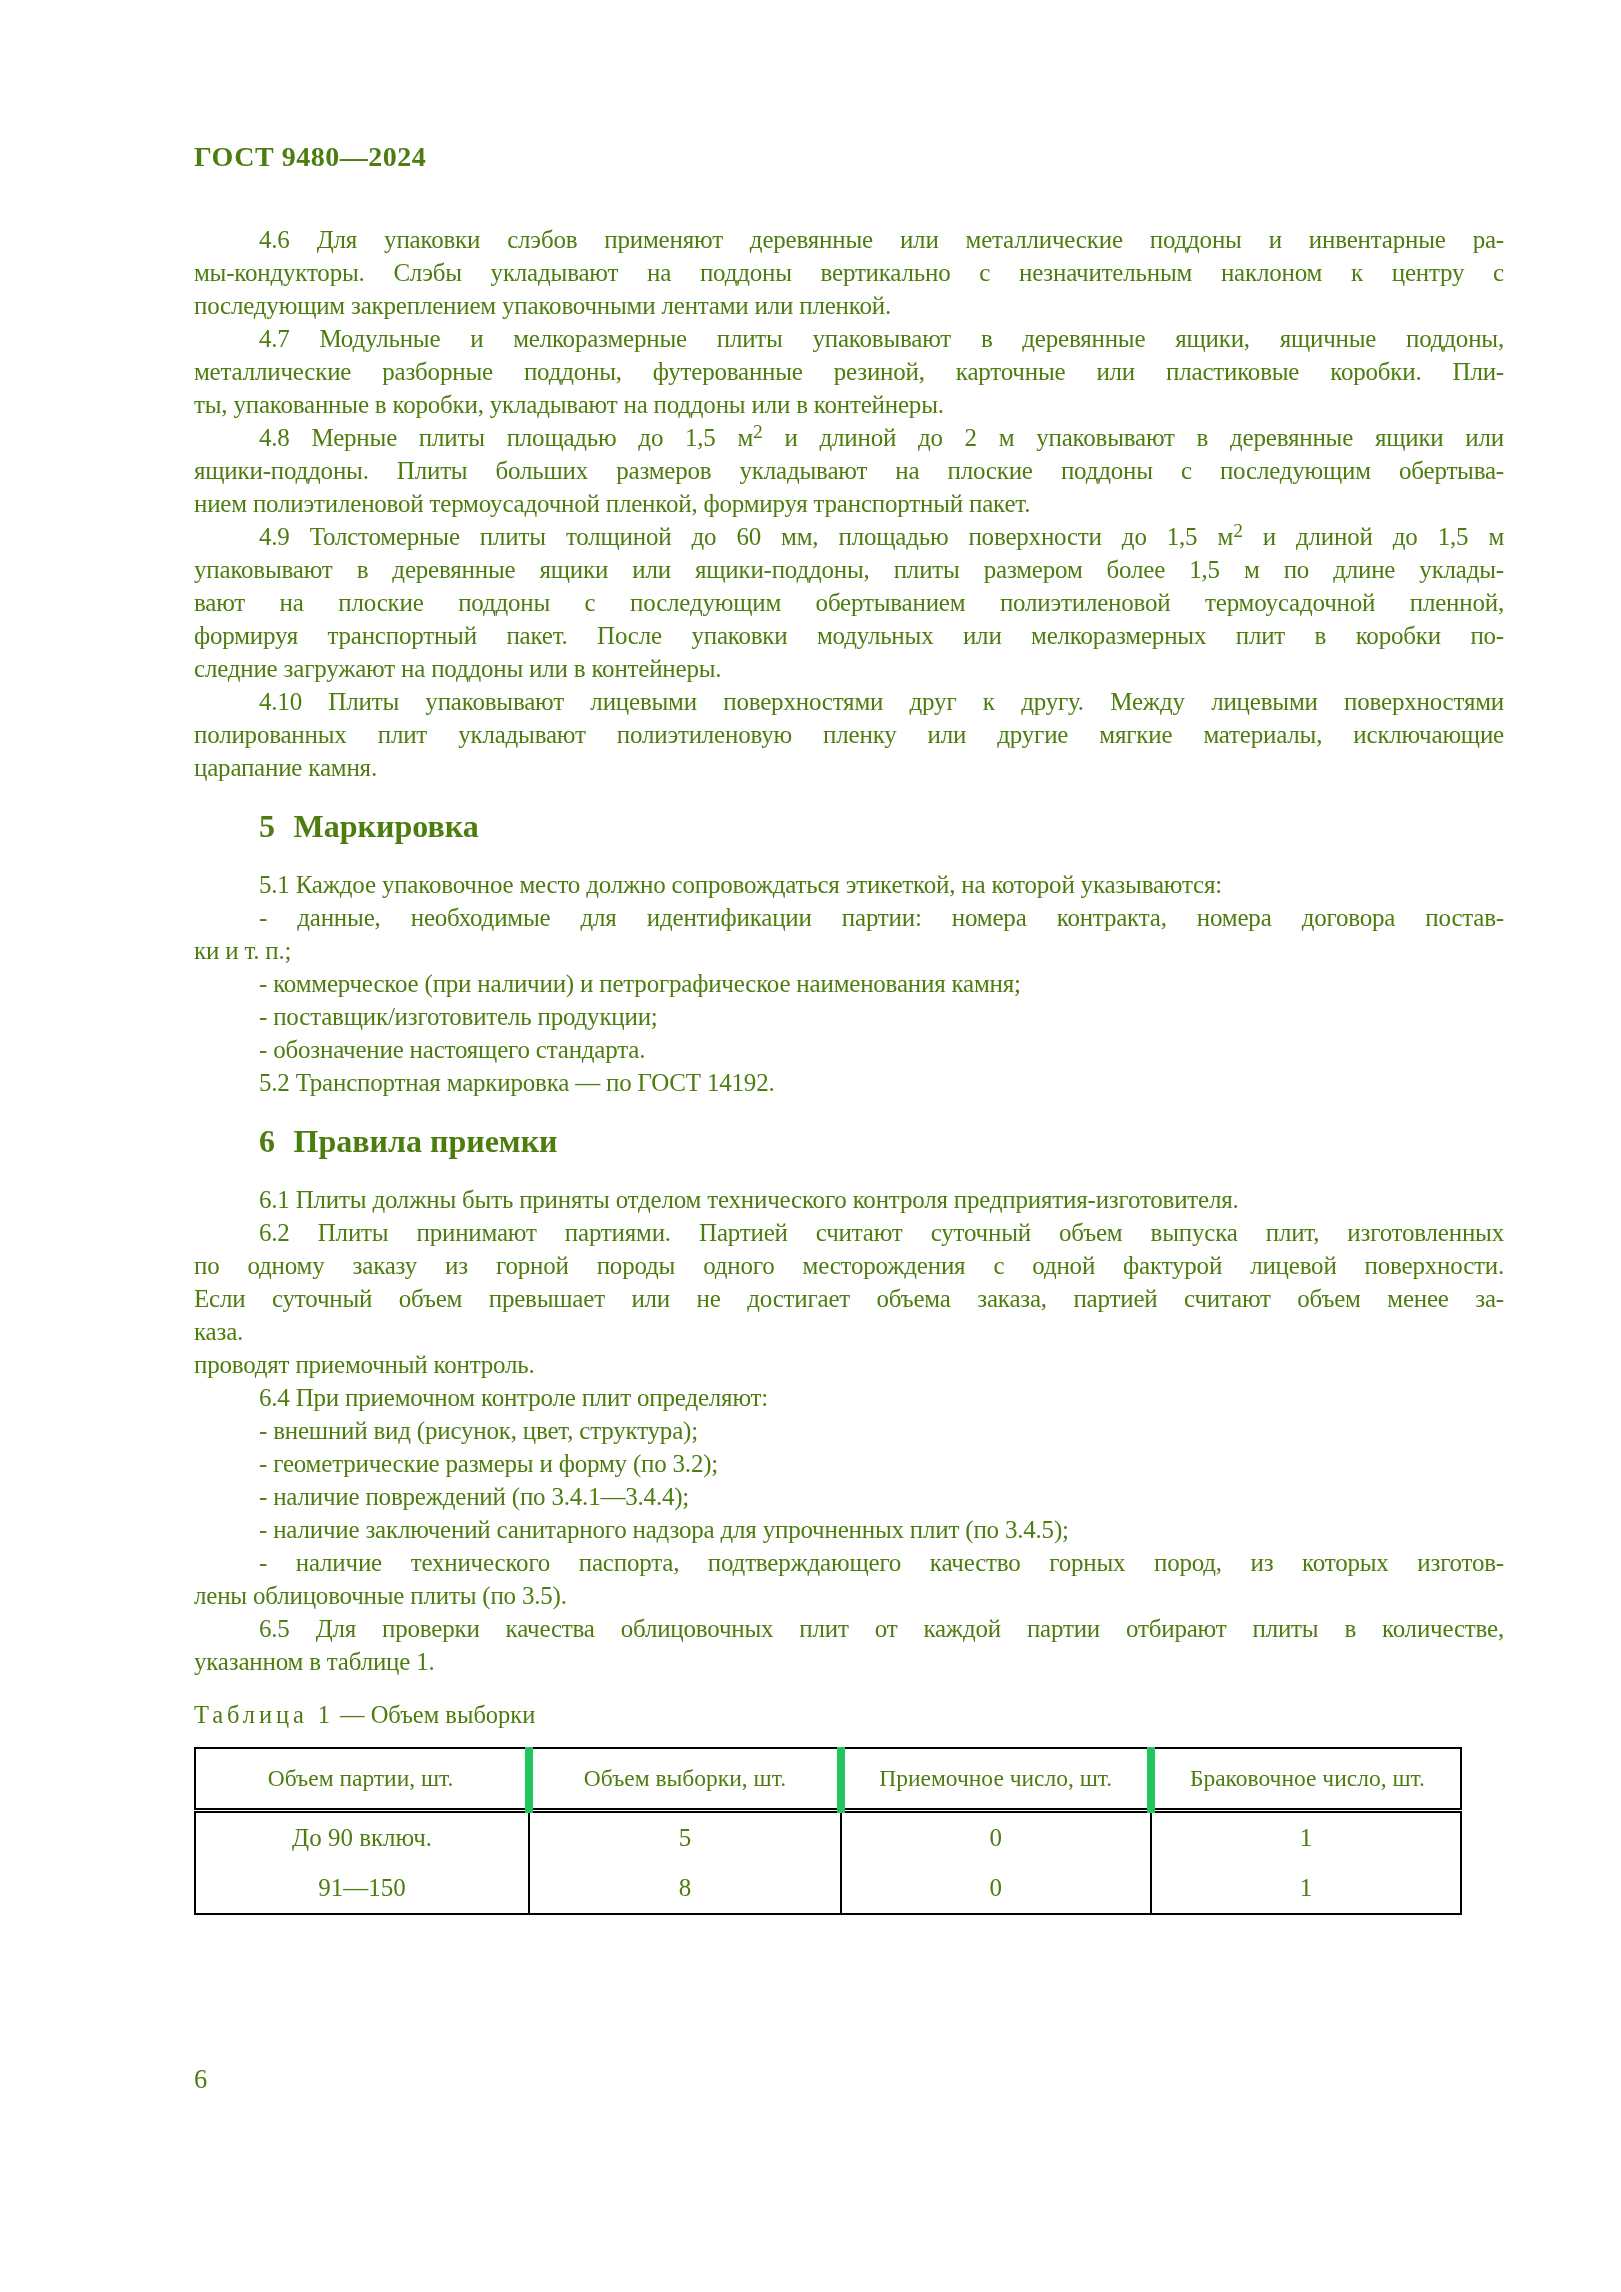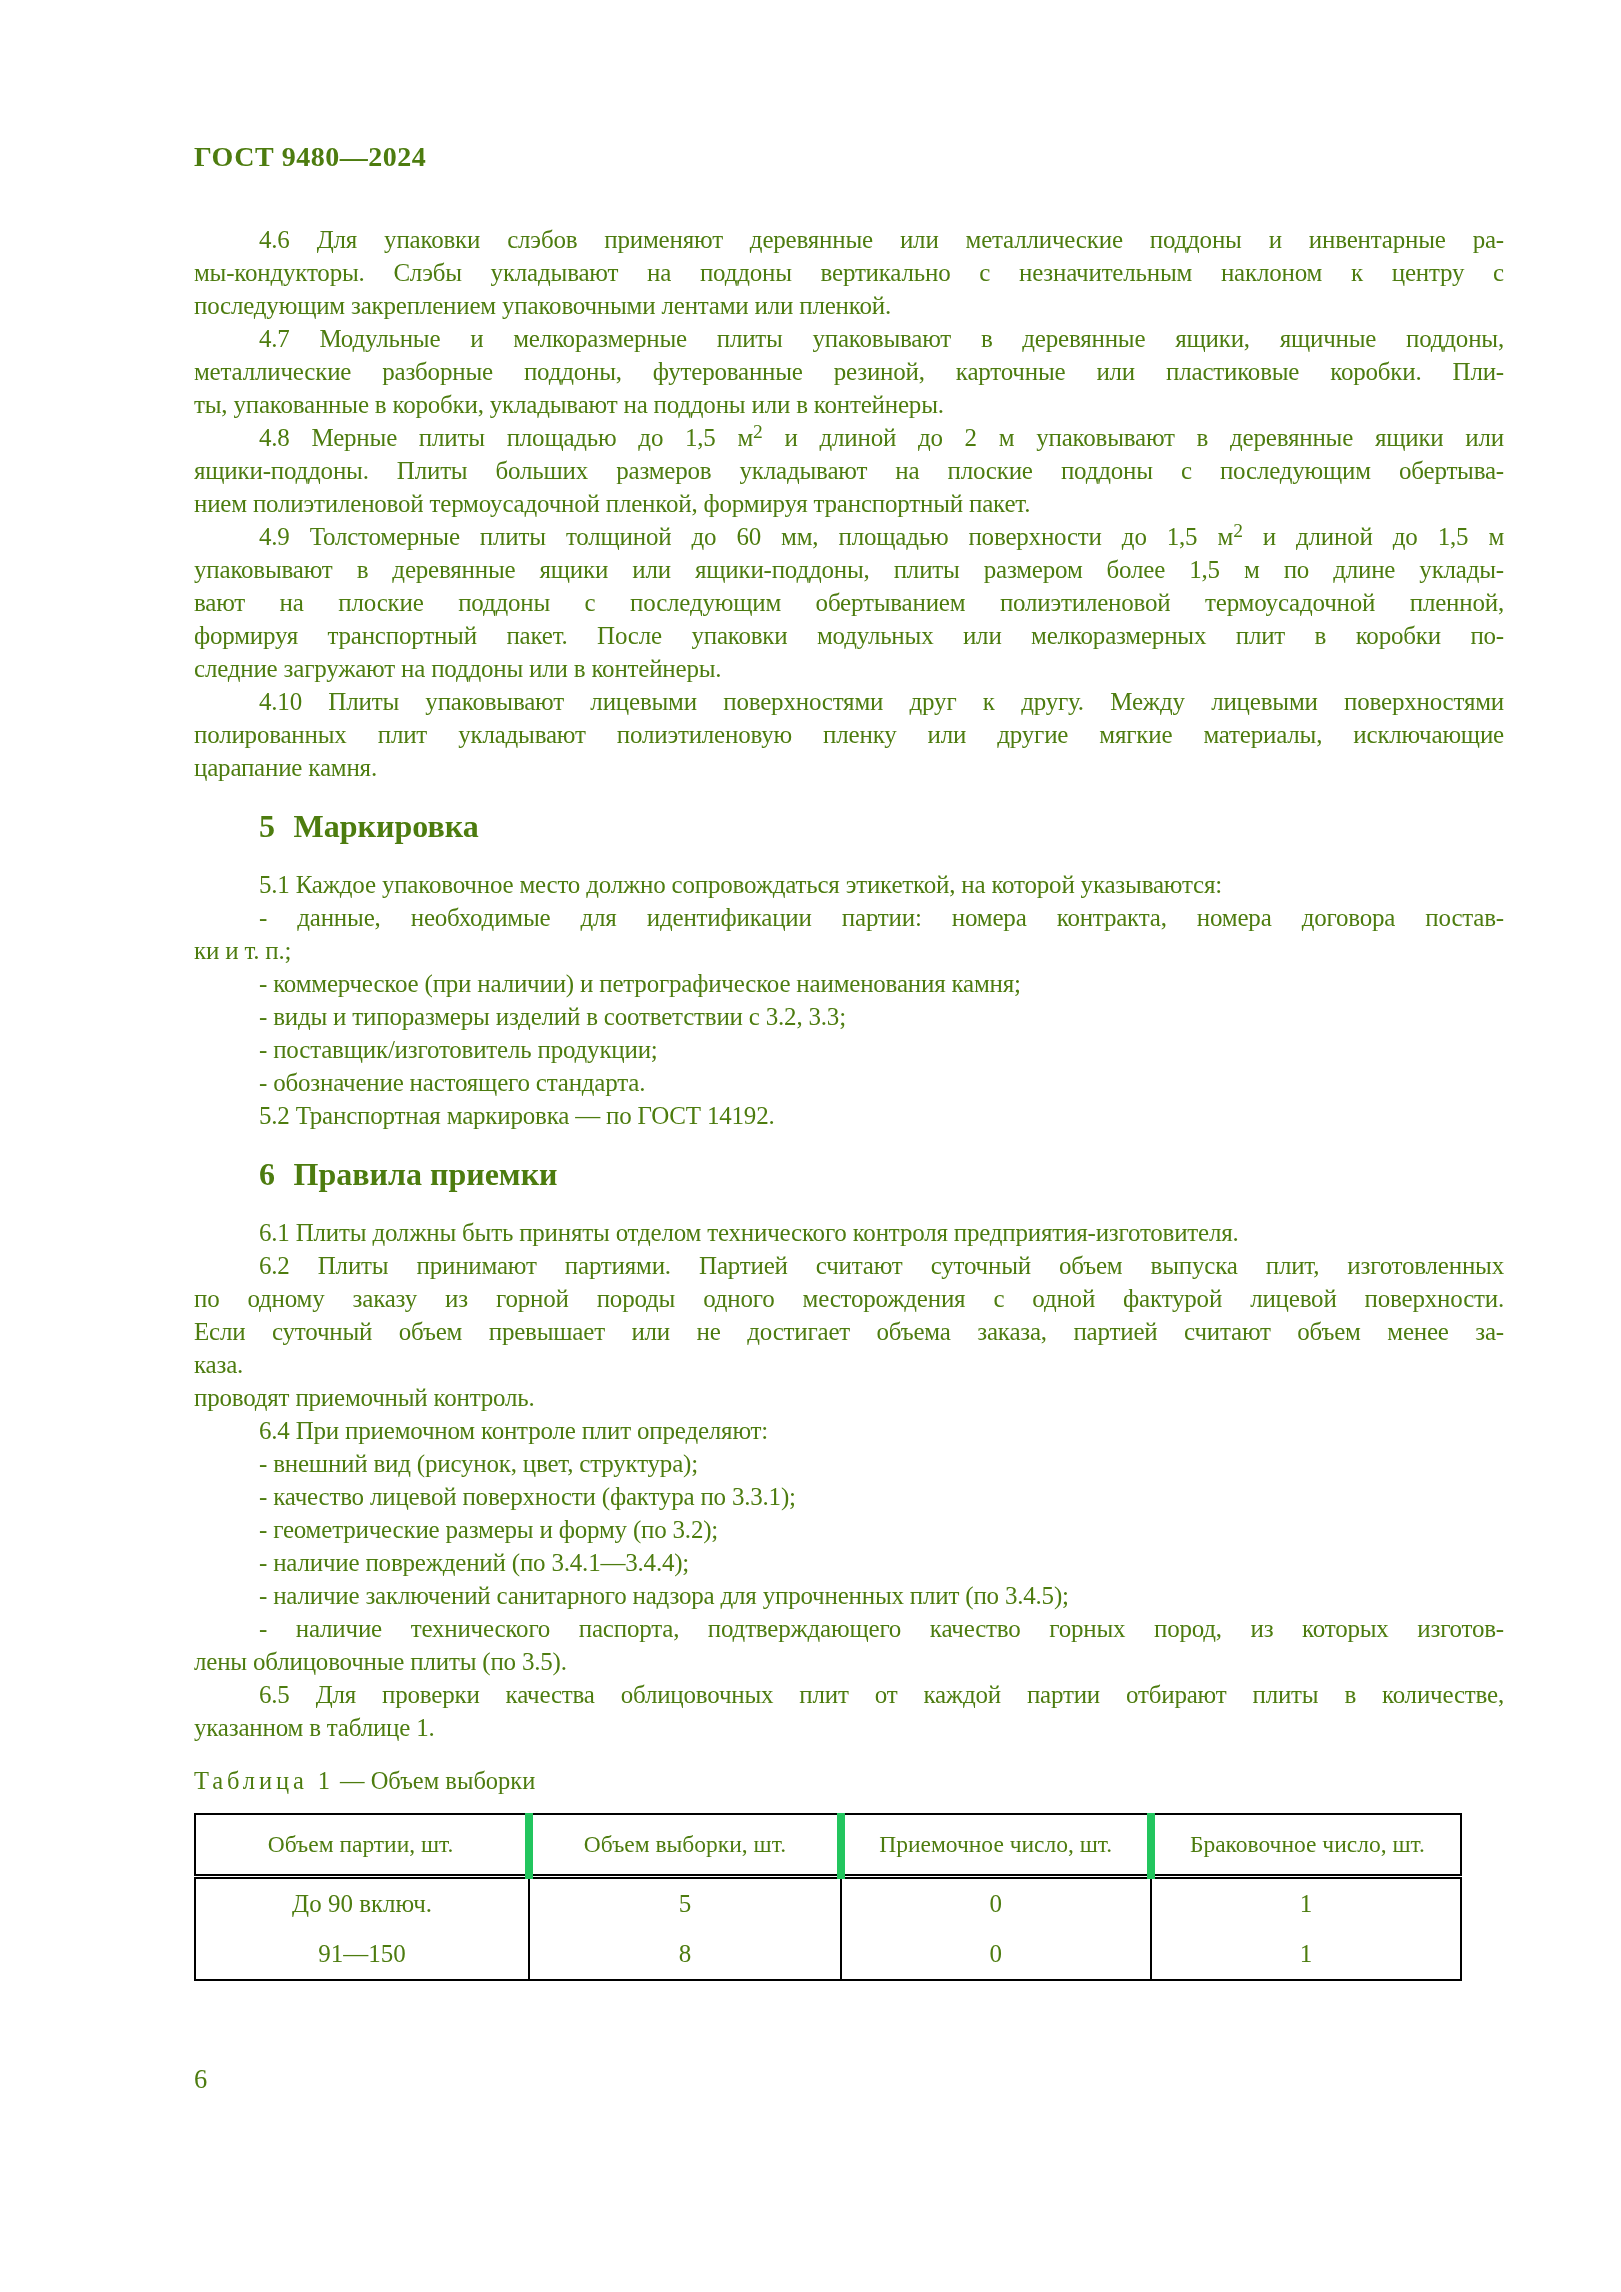--- a/index.html
+++ b/index.html
@@ -144,23 +144,20 @@
         <div class="line first last">5.1  Каждое упаковочное место должно сопровождаться этикеткой, на которой указываются:</div>
       </div>
       <div class="para">
         <div class="line first">- данные, необходимые для идентификации партии: номера контракта, номера договора постав-</div>
         <div class="line last">ки и т. п.;</div>
       </div>
       <div class="para">
         <div class="line first last">- коммерческое (при наличии) и петрографическое наименования камня;</div>
       </div>
       <div class="para">
-        <div class="line first last">- виды и типоразмеры изделий в соответствии с 3.2, 3.3;</div>
-      </div>
-      <div class="para">
         <div class="line first last">- поставщик/изготовитель продукции;</div>
       </div>
       <div class="para">
         <div class="line first last">- обозначение настоящего стандарта.</div>
       </div>
       <div class="para">
         <div class="line first last">5.2  Транспортная маркировка — по ГОСТ 14192.</div>
       </div>
       <div class="heading"><span class="h-num">6</span><span>Правила приемки</span></div>
       <div class="para">
@@ -173,23 +170,20 @@
         <div class="line last">каза.</div>
       </div>
       <div class="para">
         <div class="line last">проводят приемочный контроль.</div>
       </div>
       <div class="para">
         <div class="line first last">6.4  При приемочном контроле плит определяют:</div>
       </div>
       <div class="para">
         <div class="line first last">- внешний вид (рисунок, цвет, структура);</div>
-      </div>
-      <div class="para">
-        <div class="line first last">- качество лицевой поверхности (фактура по 3.3.1);</div>
       </div>
       <div class="para">
         <div class="line first last">- геометрические размеры и форму (по 3.2);</div>
       </div>
       <div class="para">
         <div class="line first last">- наличие повреждений (по 3.4.1—3.4.4);</div>
       </div>
       <div class="para">
         <div class="line first last">- наличие заключений санитарного надзора для упрочненных плит (по 3.4.5);</div>
       </div>

